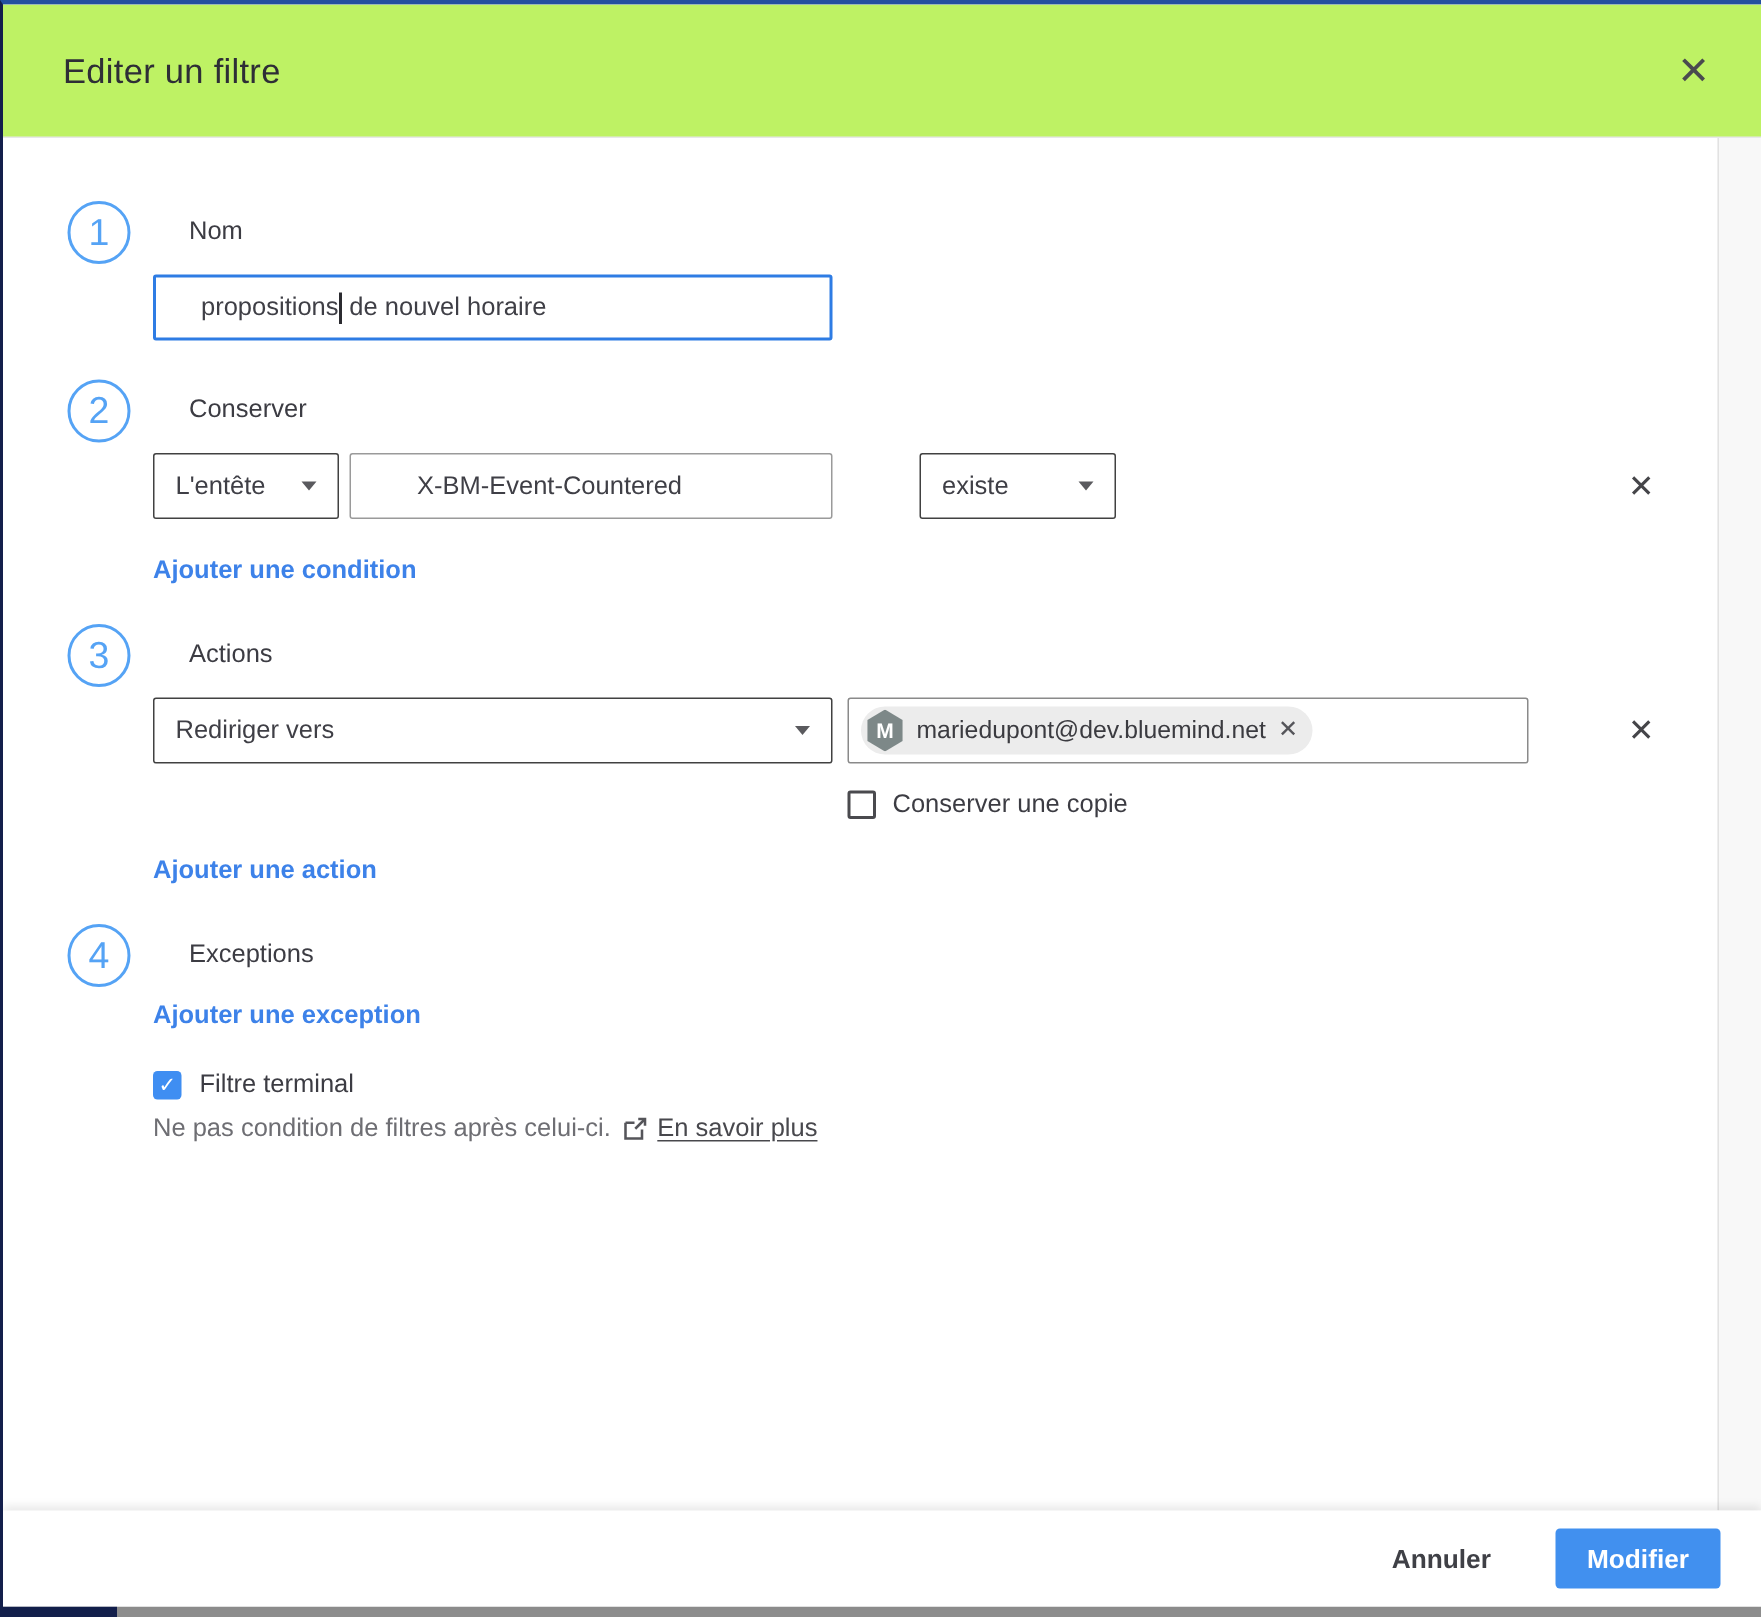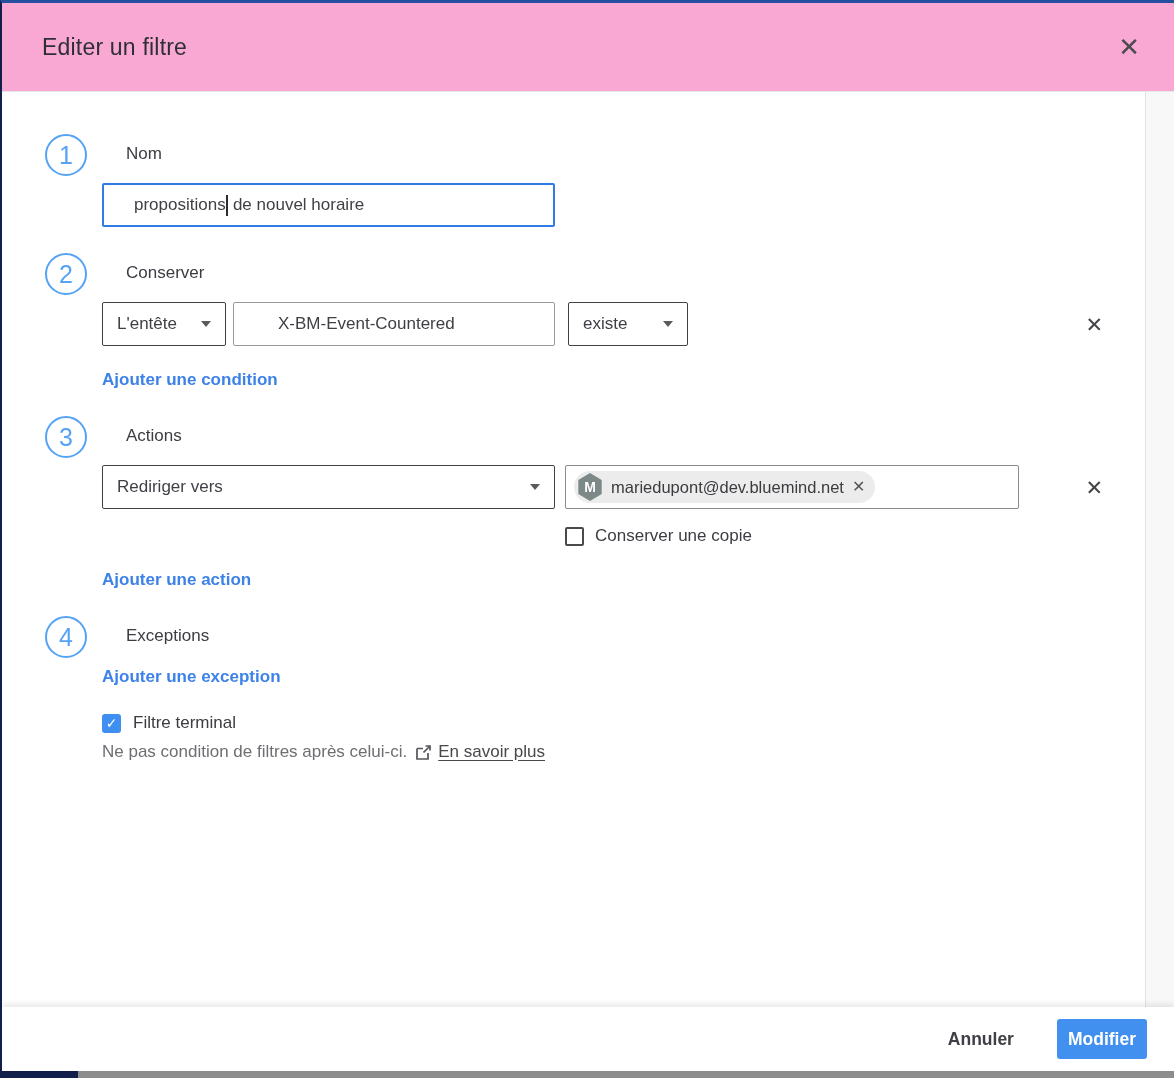--- a/index.html
+++ b/index.html
@@ -10,21 +10,21 @@
     width:1174px; height:1078px;
     border-top:3px solid #24509f;
     border-left:2px solid #131f4b;
     display:flex; flex-direction:column;
     background:#fff; overflow:hidden;
   }
 
   
   .dialog-header {
     height:89px; flex:0 0 89px;
-    background:#f9a8d4; border-bottom:1px solid #e7e7e9;
+    background:#bef264; border-bottom:1px solid #e7e7e9;
     display:flex; align-items:center;
     padding:0 30px 0 40px;
   }
   .dialog-title { font-size:23px; font-weight:400; color:#2e2e36; letter-spacing:.2px; }
   .close-btn {
     margin-left:auto; font-size:26px; font-weight:300; color:#4a4a4f;
     line-height:1; cursor:pointer; padding:4px;
   }
 
   
@@ -74,21 +74,21 @@
   .remove-x {
     margin-left:auto; font-size:21px; color:#454549; cursor:pointer; line-height:1; font-weight:400;
   }
   .add-link {
     display:inline-block; margin-top:24px; font-size:17px; font-weight:700; color:#3d82e9; cursor:pointer;
   }
 
   
   .sel-field { width:124px; margin-right:7px; }
   .inp-header { width:322px; margin-right:13px;padding-left:44px; }
-  .sel-operator { width:120px; }
+  .sel-operator { width:131px;margin-left:45px; }
 
   
   .sel-action { width:453px; margin-right:10px; }
   .recipients-box {
     width:454px; height:44px; border:1px solid #8a8a8a; border-radius:2px; background:#fff;
     display:flex; align-items:center; padding:0 8px; cursor:text;
   }
   .chip {
     display:flex; align-items:center; background:#ececec; border-radius:16px;
     height:32px; padding:0 10px 0 3px; max-width:100%;
@@ -123,21 +123,21 @@
 
   
   .dialog-footer {
     flex:0 0 64px; background:#fff; box-shadow:0 -3px 6px rgba(0,0,0,.09);
     display:flex; align-items:center; justify-content:flex-end;
     padding-right:27px; position:relative; z-index:2;
   }
   .cancel-btn { font-size:17.5px; font-weight:700; color:#3f4046; cursor:pointer; margin-right:43px; }
   .submit-btn {
     background:#4190ef; color:#fff; font-size:17.5px; font-weight:700;
-    border:none; border-radius:3px; padding:0 11px; height:40px; cursor:pointer;
+    border:none; border-radius:3px; padding:0 21px; height:40px; cursor:pointer;
     font-family:inherit;
   }
 
   .bottom-strip { flex:0 0 7px; background:#8d8d8d; display:flex; }
   .bottom-strip .navy-part { width:76px; height:100%; background:#131f4b; }
 </style>
 </head>
 <body>
 
 <div class="modal">

